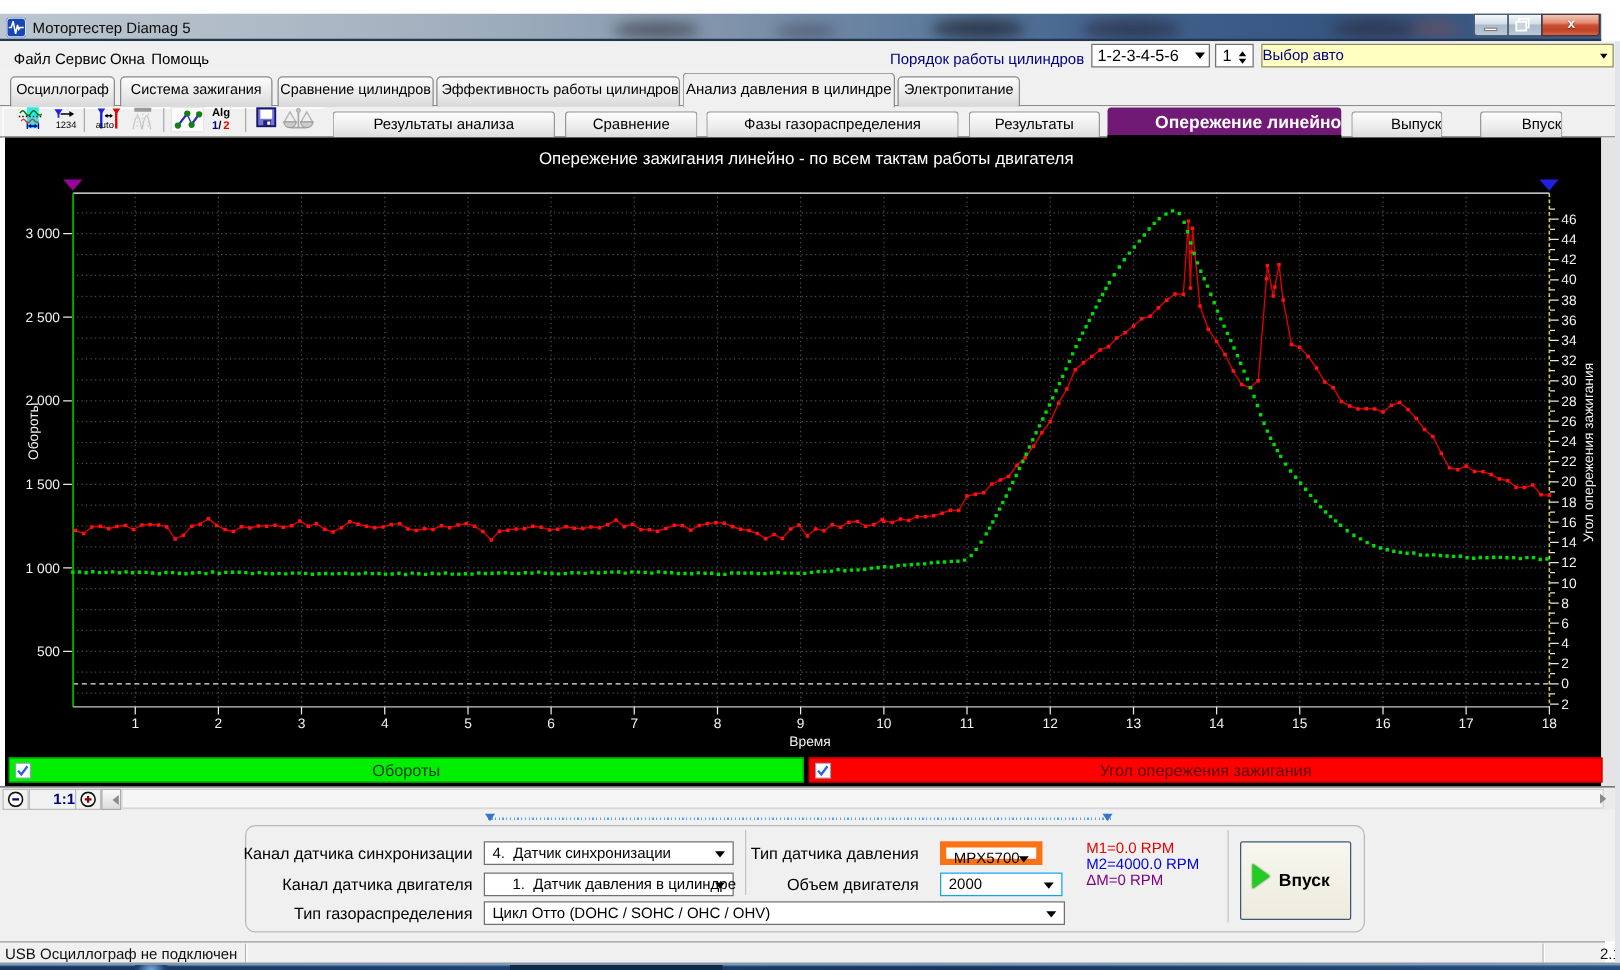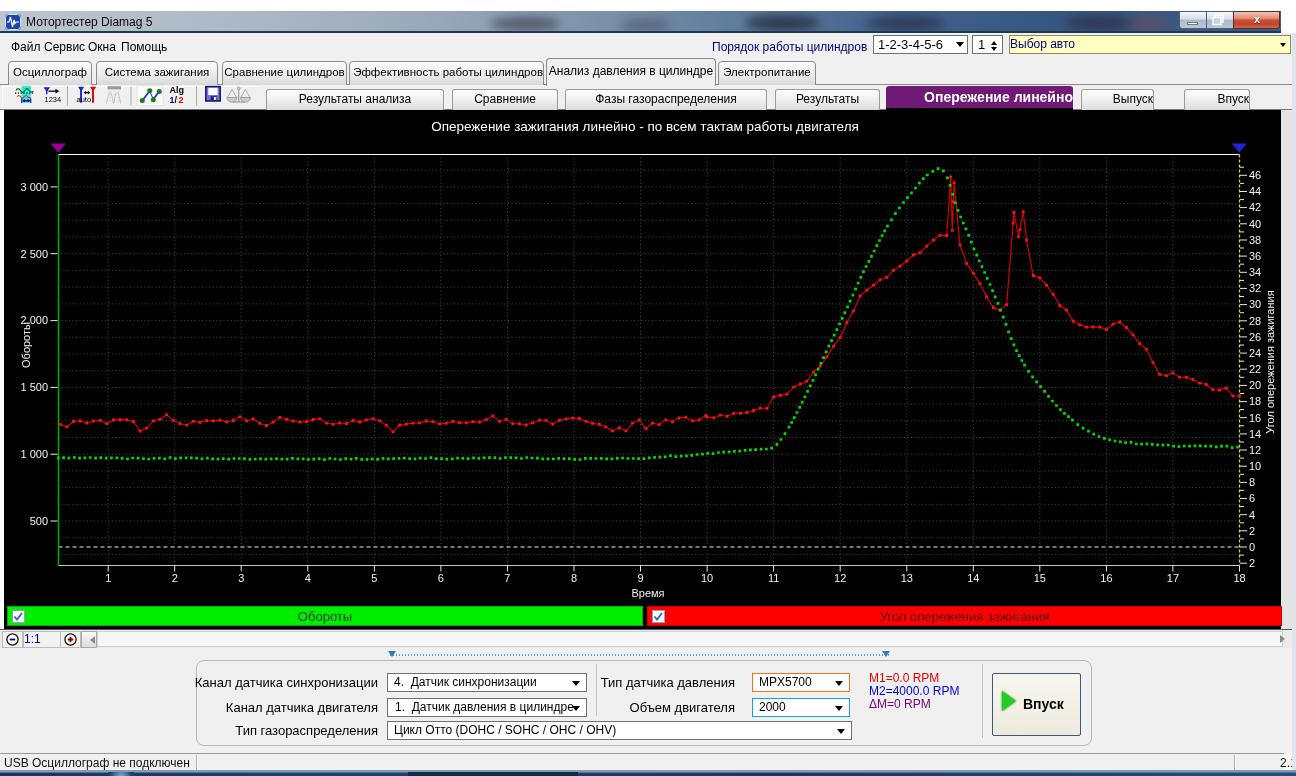--- a/index.html
+++ b/index.html
@@ -195,21 +195,21 @@
       <path d="M2.5 6.5l2.5 3 5-6.5" stroke="#2b5fd9" stroke-width="1.8" fill="none"></path>
     </svg>
 <div style="text-align:center;font-size:13px;line-height:19px;color:#5a0000">Угол опережения зажигания</div>
   </div>
 <div class="ab" style="left:0;top:629px;width:1292px;height:19px;background:#ebebeb;border-top:1px solid #555">
 <div class="ab" style="left:2px;top:1px;width:21px;height:17px;background:#f2f2f2;border:1px solid #bbb;box-sizing:border-box"></div>
 <svg class="ab" style="left:6px;top:3px" width="13" height="13" viewBox="0 0 13 13">
       <circle cx="6.5" cy="6.5" r="5.6" fill="#fdfdfd" stroke="#111" stroke-width="1.3"></circle>
       <path d="M3.8 6.5h5.4" stroke="#000090" stroke-width="1.8"></path>
     </svg>
-<div class="ab" style="left:23px;top:1px;width:38px;height:17px;background:#f2f2f2;border:1px solid #bbb;box-sizing:border-box;text-align:left;font-size:12px;font-weight:normal;color:#000080;line-height:15px">1:1</div>
+<div class="ab" style="left:23px;top:1px;width:38px;height:17px;background:#f2f2f2;border:1px solid #bbb;box-sizing:border-box;text-align:right;font-size:12px;font-weight:bold;color:#000080;line-height:15px">1:1</div>
 <div class="ab" style="left:60px;top:1px;width:21px;height:17px;background:#f2f2f2;border:1px solid #bbb;box-sizing:border-box"></div>
 <svg class="ab" style="left:64px;top:3px" width="13" height="13" viewBox="0 0 13 13">
       <circle cx="6.5" cy="6.5" r="5.6" fill="#fdfdfd" stroke="#111" stroke-width="1.3"></circle>
       <path d="M3.8 6.5h5.4M6.5 3.8v5.4" stroke="#8b0000" stroke-width="1.8"></path>
     </svg>
 <div class="ab" style="left:81px;top:1px;width:16px;height:17px;background:linear-gradient(#fafafa,#dcdcdc);border:1px solid #aaa;box-sizing:border-box">
       <span style="position:absolute;left:4px;top:4px;width:0;height:0;border:4px solid transparent;border-right:5px solid #8a8a8a"></span>
     </div>
 <div class="ab" style="left:97px;top:1px;width:1186px;height:16px;background:#f6f6f6;border:1px solid #d0d0d0;box-sizing:border-box"></div>
 <span style="position:absolute;right:3px;top:5px;width:0;height:0;border:4px solid transparent;border-left:5px solid #8a8a8a"></span>
@@ -220,23 +220,23 @@
 <div class="ab" style="left:882px;top:651px;width:0;height:0;border:4px solid transparent;border-top:6px solid #3377cc"></div>
 <div class="ab" style="left:196px;top:660px;width:896px;height:86px;border:1px solid #b8b8b8;border-radius:8px;box-sizing:border-box"></div>
 <div class="ab" style="left:596px;top:664px;width:1px;height:52px;background:#c4c4c4"></div>
 <div class="ab" style="left:982px;top:664px;width:1px;height:74px;background:#c4c4c4"></div>
 <div class="ab" style="left:178px;top:675px;width:200px;text-align:right;font-size:13px">Канал датчика синхронизации</div>
 <div class="ab" style="left:178px;top:700px;width:200px;text-align:right;font-size:13px">Канал датчика двигателя</div>
 <div class="ab" style="left:178px;top:723px;width:200px;text-align:right;font-size:13px">Тип газораспределения</div>
 <div class="ab" style="left:535px;top:675px;width:200px;text-align:right;font-size:13px">Тип датчика давления</div>
 <div class="ab" style="left:535px;top:700px;width:200px;text-align:right;font-size:13px">Объем двигателя</div>
 <div class="ab" style="left:387px;top:673px;width:200px;height:19px;background:#fff;border:1px solid #707070;box-sizing:border-box;font-size:12px;line-height:17px;padding-left:6px;white-space:nowrap">4.&nbsp;&nbsp;Датчик синхронизации<span style="position:absolute;right:6px;top:7px;width:0;height:0;border:4px solid transparent;border-top:5px solid #000"></span></div>
-<div class="ab" style="left:387px;top:698px;width:200px;height:19px;background:#fff;border:1px solid #707070;box-sizing:border-box;font-size:12px;line-height:17px;padding-left:7px;white-space:nowrap">1.&nbsp;&nbsp;Датчик давления в цилиндре<span style="position:absolute;right:6px;top:7px;width:0;height:0;border:4px solid transparent;border-top:5px solid #000"></span></div>
+<div class="ab" style="left:387px;top:698px;width:200px;height:19px;background:#fff;border:1px solid #707070;box-sizing:border-box;font-size:12px;line-height:17px;padding-left:22px;white-space:nowrap">1.&nbsp;&nbsp;Датчик давления в цилиндре<span style="position:absolute;right:6px;top:7px;width:0;height:0;border:4px solid transparent;border-top:5px solid #000"></span></div>
 <div class="ab" style="left:387px;top:721px;width:465px;height:19px;background:#fff;border:1px solid #707070;box-sizing:border-box;font-size:12px;line-height:17px;padding-left:6px;white-space:nowrap">Цикл Отто (DOHC / SOHC / OHC / OHV)<span style="position:absolute;right:6px;top:7px;width:0;height:0;border:4px solid transparent;border-top:5px solid #000"></span></div>
-<div class="ab" style="left:752px;top:673px;width:98px;height:19px;background:#fff;border:1px solid #f97316;box-sizing:border-box;font-size:12px;line-height:17px;padding-left:6px;white-space:nowrap">MPX5700<span style="position:absolute;right:6px;top:7px;width:0;height:0;border:4px solid transparent;border-top:5px solid #000"></span></div>
+<div class="ab" style="left:752px;top:673px;width:82px;height:19px;background:#fff;border:5px solid #f97316;box-sizing:border-box;font-size:12px;line-height:17px;padding-left:6px;white-space:nowrap">MPX5700<span style="position:absolute;right:6px;top:7px;width:0;height:0;border:4px solid transparent;border-top:5px solid #000"></span></div>
 <div class="ab" style="left:752px;top:698px;width:98px;height:19px;background:#fff;border:1px solid #0ea5e9;box-sizing:border-box;font-size:12px;line-height:17px;padding-left:6px;white-space:nowrap">2000<span style="position:absolute;right:6px;top:7px;width:0;height:0;border:4px solid transparent;border-top:5px solid #000"></span></div>
 <div class="ab" style="left:869px;top:671px;font-size:12px;color:#e60000">M1=0.0 RPM</div>
 <div class="ab" style="left:869px;top:684px;font-size:12px;color:#0000e6">M2=4000.0 RPM</div>
 <div class="ab" style="left:869px;top:697px;font-size:12px;color:#800080">ΔM=0 RPM</div>
 <div class="ab" style="left:992px;top:673px;width:89px;height:63px;background:linear-gradient(#f8f7ef,#edebdd);border:1.5px solid #3c5a78;border-radius:2px;box-sizing:border-box">
 <span style="position:absolute;left:9px;top:17px;width:0;height:0;border:10px solid transparent;border-left:14px solid #22cc22;filter:drop-shadow(0 0 1px #0a7a0a)"></span>
 <span style="position:absolute;left:30px;top:22px;font-size:14px;font-weight:bold">Впуск</span>
   </div>
 <div class="ab" style="left:0;top:753px;width:1284px;height:17px;background:#f0f0f0;border-top:1px solid #9a9a9a">
 <div class="ab" style="left:4px;top:2px;font-size:12px;color:#111">USB Осциллограф не подключен</div>

